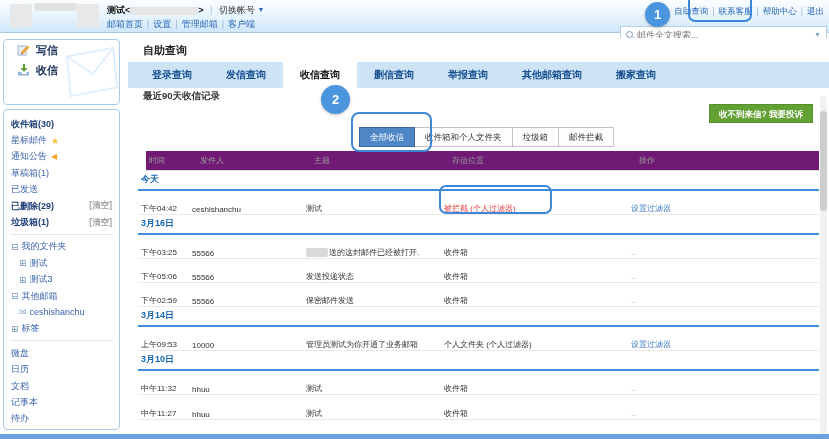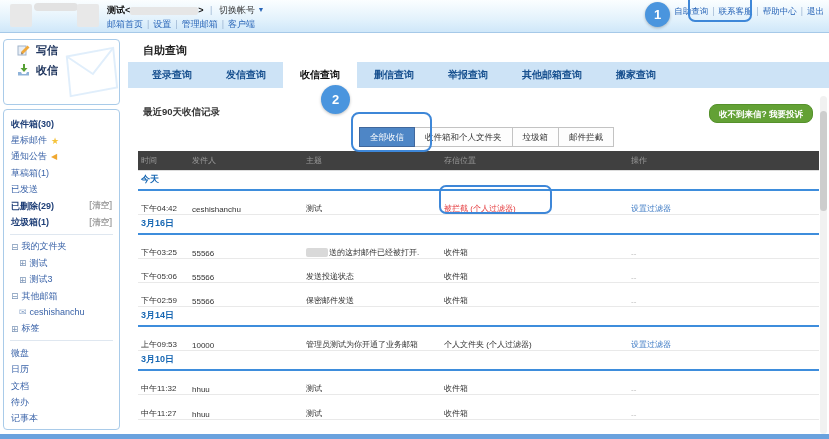--- a/index.html
+++ b/index.html
@@ -53,32 +53,32 @@
   .exp { color:#7d96b8; margin-right:3px; font-size:9px; font-family:"DejaVu Sans",sans-serif; }
   .ind { padding-left:15px; }
   .mail-ic { color:#8aa4c8; margin-right:3px; font-size:9px; }
 
   
   .main { position:absolute; left:128px; top:38px; width:701px; height:396px; background:#fff; }
   .page-title { position:absolute; left:15px; top:5px; font-size:11px; font-weight:bold; color:#222; }
   .tabs { position:absolute; left:0; top:24px; width:701px; height:26px; background:#cde3f6; display:flex; padding-left:7px; }
   .tab { padding:0 17px; line-height:26px; font-size:10px; font-weight:bold; color:#17508f; cursor:pointer; white-space:nowrap; }
   .tab.active { background:#fff; color:#111; }
-  .section-title { position:absolute; left:15px; top:68px; font-size:9.5px; font-weight:bold; color:#333; }
+  .section-title { position:absolute; left:15px; top:52px; font-size:9.5px; font-weight:bold; color:#333; }
   .complain-btn { position:absolute; right:16px; top:66px; height:19px; line-height:19px; padding:0 9px;
-    background:#63a135; color:#fff; font-size:8.5px; font-weight:bold; border-radius:8px; border:1px solid #55912b; cursor:pointer; }
+    background:#63a135; color:#fff; font-size:8.5px; font-weight:bold; border-radius:0; border:1px solid #55912b; cursor:pointer; }
   .filters { position:absolute; left:231px; top:89px; display:flex; height:20px; }
   .filter-btn { line-height:18px; padding:0 10px; border:1px solid #c3c3c3; background:#fdfdfd;
     font-size:8.5px; color:#333; cursor:pointer; white-space:nowrap; }
   .filter-btn + .filter-btn { border-left:none; }
   .filter-btn.active { background:#4e86c6; border-color:#40679c; color:#fff; }
 
   
   .table { position:absolute; left:10px; top:113px; width:681px; }
-  .t-head { height:20px; background:#404040; border-bottom:1px solid #dcdcdc; display:flex; align-items:center; color:#999; font-size:8px; }
+  .t-head { height:20px; background:#701a75; border-bottom:1px solid #dcdcdc; display:flex; align-items:center; color:#999; font-size:8px;margin-left:8px; }
   .t-row { height:24px; border-bottom:1px solid #e9e9e9; display:flex; align-items:flex-end; font-size:8px; color:#333; }
   .t-group { height:20px; border-bottom:2px solid #3e8ddc; display:flex; align-items:flex-end; padding:0 0 3px 3px;
     color:#1767b3; font-size:9px; font-weight:bold; }
   .c-time { width:54px; padding-left:3px; flex:none; }
   .c-sender { width:114px; flex:none; }
   .c-subject { width:138px; flex:none; white-space:nowrap; overflow:visible; }
   .c-loc { width:187px; flex:none; }
   .c-action { flex:1; }
   .loc-alert { color:#e4393c; }
   .act-link { color:#3a78c3; cursor:pointer; }
@@ -121,20 +121,25 @@
 
     <div class="nav-line">
       <a>邮箱首页</a><span class="sep">|</span><a>设置</a><span class="sep">|</span><a>管理邮箱</a><span class="sep">|</span><a>客户端</a>
     </div>
 
     <div class="top-right">
       <a>自助查询</a><span class="sep">|</span><a>联系客服</a><span class="sep">|</span><a>帮助中心</a><span class="sep">|</span><a>退出</a>
     </div>
   </div>
 
+  <div class="search-box">
+    <span class="mag"></span>
+    <input type="text" placeholder="邮件全文搜索..." style="">
+    <span class="dd-arrow">▼</span>
+  </div>
 
   <div class="side-actions">
     <svg class="env-mark" width="58" height="56" viewBox="0 0 60 56">
       <path d="M6 12 L54 3 L58 44 L10 53 Z" fill="none" stroke="#d9eafa" stroke-width="2"></path>
       <path d="M6 12 L33 30 L54 3" fill="none" stroke="#d9eafa" stroke-width="2"></path>
     </svg>
     <div class="side-action">
       <svg width="13" height="13" viewBox="0 0 13 13">
         <rect x="1" y="3" width="8" height="9" fill="#e9eef5" stroke="#9fb4cc" stroke-width="1"></rect>
         <path d="M4 9 L10.5 2.5 L12.5 4.5 L6 11 Z" fill="#f0a83a"></path>
@@ -213,24 +218,24 @@
     <div class="f-item">
         <span>微盘</span>
       </div>
     <div class="f-item">
         <span>日历</span>
       </div>
     <div class="f-item">
         <span>文档</span>
       </div>
     <div class="f-item">
+        <span>记事本</span>
+      </div>
+    <div class="f-item">
         <span>待办</span>
-      </div>
-    <div class="f-item">
-        <span>记事本</span>
       </div>
     <div class="f-item">
         <span>文件中转站</span>
       </div>
   </div>
 
   <div class="main">
     <div class="page-title">自助查询</div>
 
     <div class="tabs">

